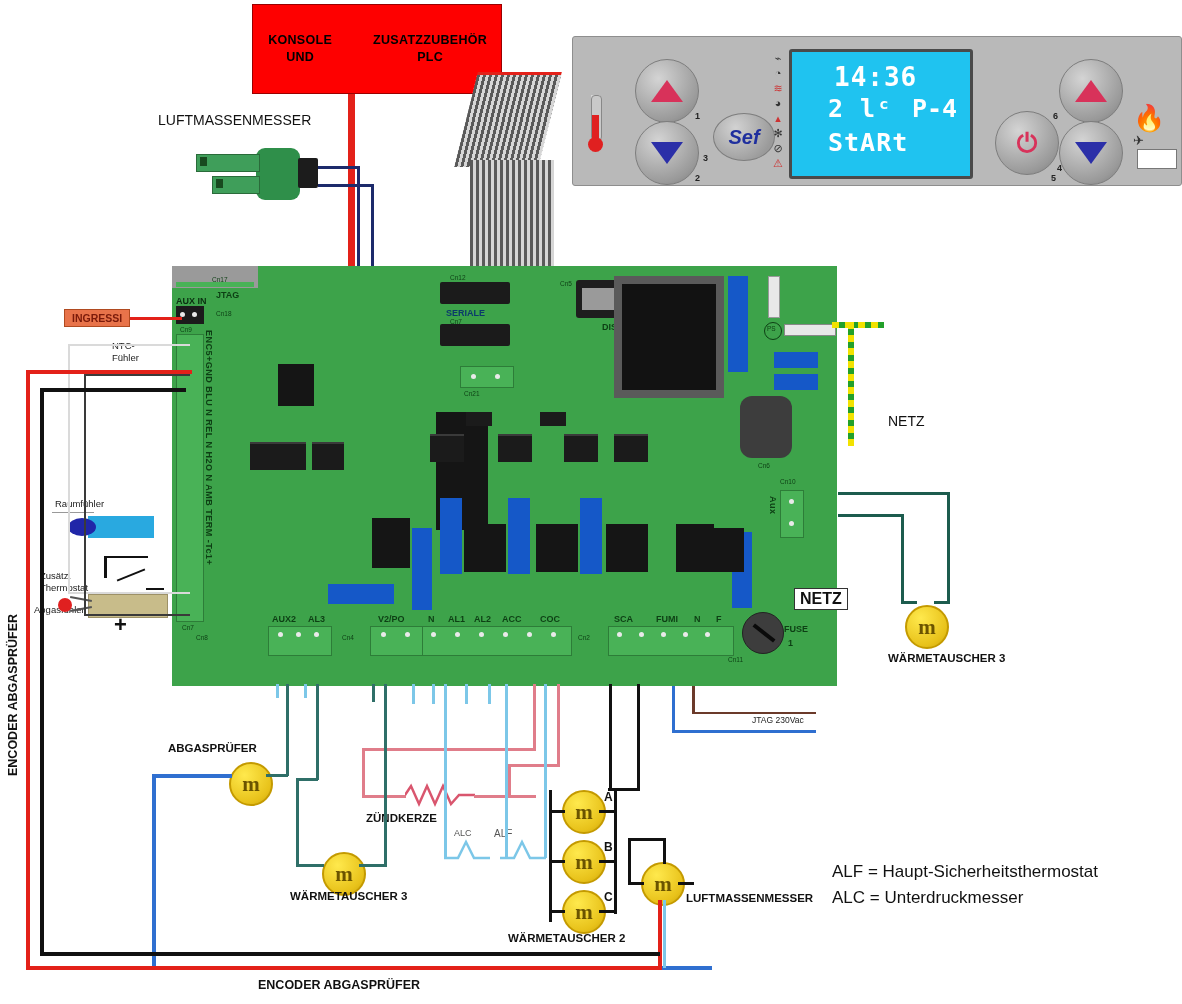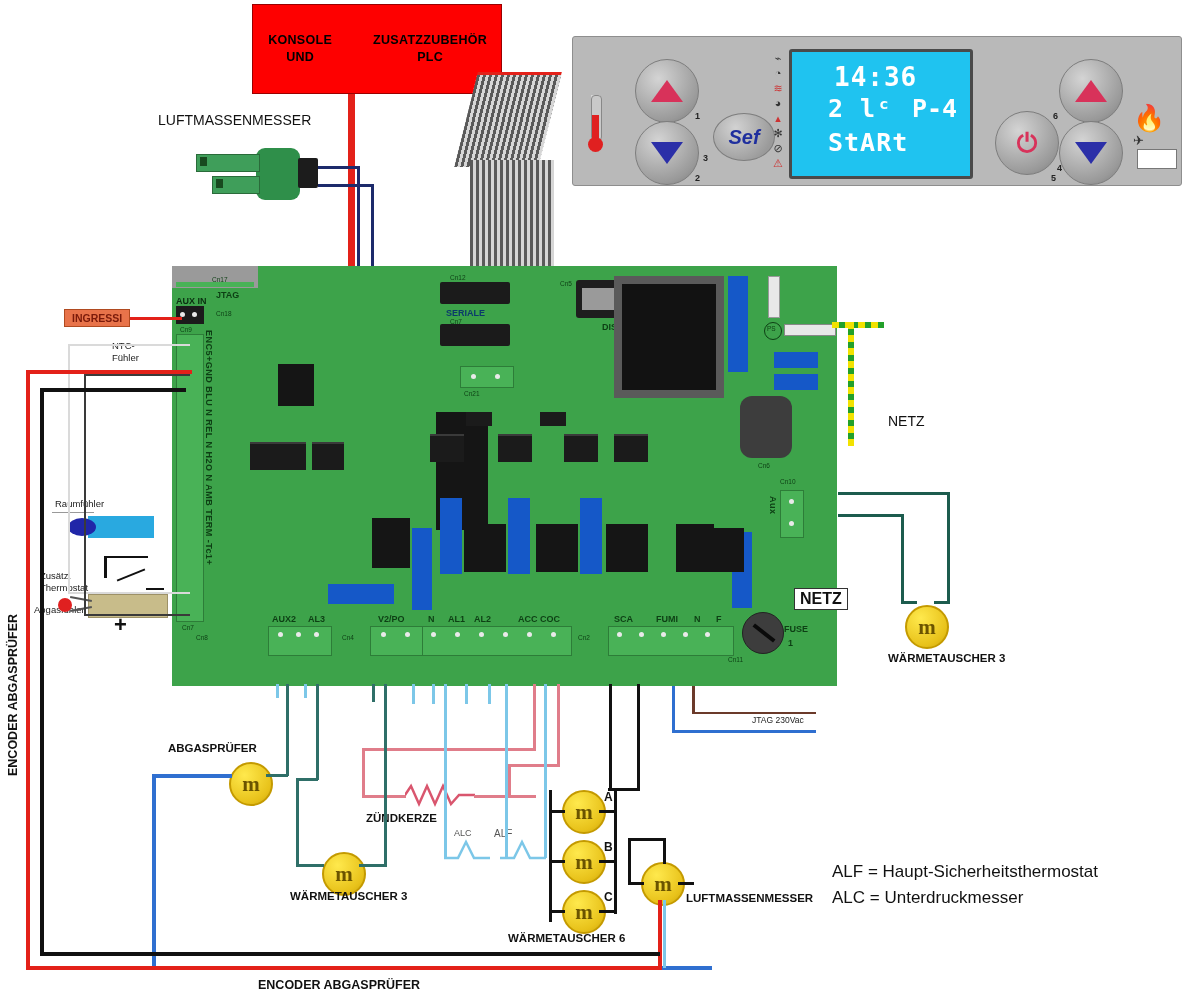--- a/index.html
+++ b/index.html
@@ -270,21 +270,21 @@
   <div class="pcbtext" style="left:206px;top:348px;">V2/PO</div>
   <div class="conn" style="left:198px;top:360px;width:52px;height:28px;">
     <div class="pin" style="left:10px;top:5px;"></div>
       <div class="pin" style="left:34px;top:5px;"></div>
   </div>
   <div class="pcbtiny" style="left:170px;top:368px;">Cn4</div>
 
   <div class="pcbtext" style="left:256px;top:348px;">N</div>
   <div class="pcbtext" style="left:276px;top:348px;">AL1</div>
   <div class="pcbtext" style="left:302px;top:348px;">AL2</div>
-  <div class="pcbtext" style="left:330px;top:348px;margin-left:16px;">ACC</div>
+  <div class="pcbtext" style="left:330px;top:348px;">ACC</div>
   <div class="pcbtext" style="left:368px;top:348px;">COC</div>
   <div class="conn" style="left:250px;top:360px;width:148px;height:28px;">
     <div class="pin" style="left:8px;top:5px;"></div>
       <div class="pin" style="left:32px;top:5px;"></div>
     <div class="pin" style="left:56px;top:5px;"></div>
       <div class="pin" style="left:80px;top:5px;"></div>
     <div class="pin" style="left:104px;top:5px;"></div>
       <div class="pin" style="left:128px;top:5px;"></div>
   </div>
   <div class="pcbtiny" style="left:406px;top:368px;">Cn2</div>
@@ -400,21 +400,21 @@
 <div class="w wltblue abs" style="left:444px;top:684px;width:3px;height:174px;"></div>
 <div class="w wltblue abs" style="left:505px;top:684px;width:3px;height:174px;"></div>
 <div class="w wltblue abs" style="left:544px;top:684px;width:3px;height:174px;"></div>
 
 <div class="motor" style="left:562px;top:790px;">m</div>
 <div class="motor" style="left:562px;top:840px;">m</div>
 <div class="motor" style="left:562px;top:890px;">m</div>
 <div class="lbl" style="left:604px;top:790px;font-size:12px;">A</div>
 <div class="lbl" style="left:604px;top:840px;font-size:12px;">B</div>
 <div class="lbl" style="left:604px;top:890px;font-size:12px;">C</div>
-<div class="lbl" style="left:508px;top:932px;">WÄRMETAUSCHER 6</div>
+<div class="lbl" style="left:508px;top:932px;">WÄRMETAUSCHER 2</div>
 <div class="w wblack abs" style="left:549px;top:790px;width:3px;height:132px;"></div>
 <div class="w wblack abs" style="left:549px;top:810px;width:16px;height:3px;"></div>
 <div class="w wblack abs" style="left:549px;top:860px;width:16px;height:3px;"></div>
 <div class="w wblack abs" style="left:549px;top:910px;width:16px;height:3px;"></div>
 <div class="w wblack abs" style="left:599px;top:810px;width:18px;height:3px;"></div>
 <div class="w wblack abs" style="left:599px;top:860px;width:18px;height:3px;"></div>
 <div class="w wblack abs" style="left:599px;top:910px;width:18px;height:3px;"></div>
 <div class="w wblack abs" style="left:614px;top:788px;width:3px;height:126px;"></div>
 <div class="w wblack abs" style="left:608px;top:788px;width:32px;height:3px;"></div>
 <div class="w wblack abs" style="left:637px;top:684px;width:3px;height:106px;"></div>

